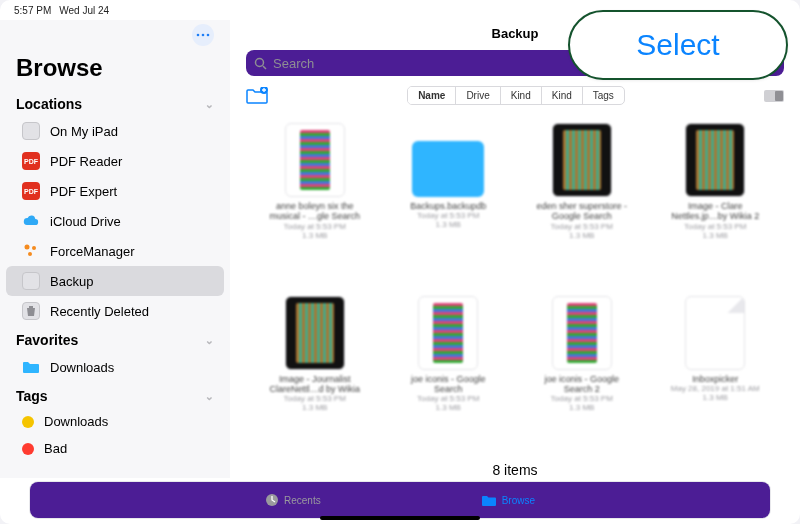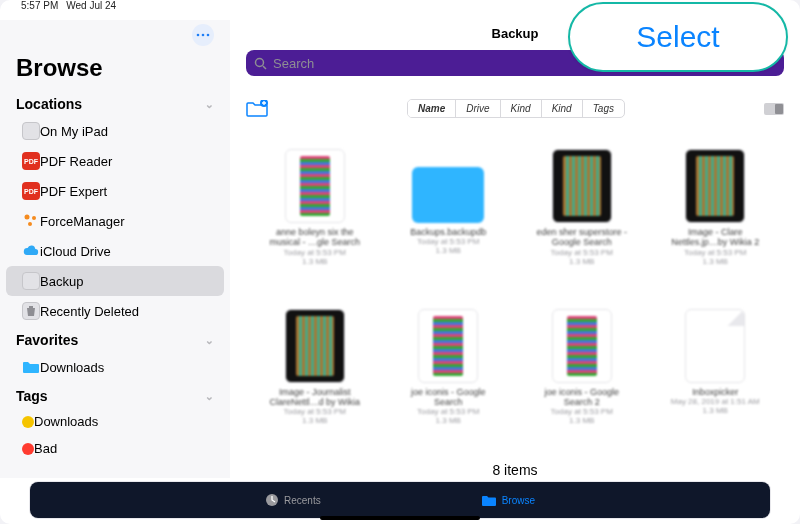--- a/index.html
+++ b/index.html
@@ -1,64 +1,64 @@
 <!DOCTYPE html>
 <html><head>
 <meta charset="utf-8">
 <style>
 *{box-sizing:border-box;margin:0;padding:0;font-family:-apple-system,BlinkMacSystemFont,"Helvetica Neue",Arial,sans-serif;}
 body{background:#f2f2f6;overflow:hidden;}
 .frame{width:800px;height:524px;background:#fff;position:relative;border-radius:10px;display:flex;flex-direction:column;}
-.statusbar{height:20px;display:flex;padding:0 21px;font-size:10px;color:#222;}
+.statusbar{height:20px;display:flex;align-items:center;padding:0 14px;font-size:10px;color:#222;}
 .statusbar .time{margin-right:8px;}
 .mainrow{flex:1;display:flex;min-height:0;}
 .sidebar{width:230px;background:#f7f7f9;display:flex;flex-direction:column;padding:0;overflow:hidden;}
 .sidebar-top{display:flex;justify-content:flex-end;padding:4px 16px;}
 .ellipsis{width:22px;height:22px;border-radius:50%;background:#e6eefc;color:#1e7ef7;font-size:12px;display:flex;align-items:center;justify-content:center;}
 .browse-title{font-size:24px;font-weight:700;color:#000;padding:4px 16px 8px;}
 .section-header{display:flex;align-items:center;justify-content:space-between;padding:6px 16px 4px;font-weight:700;font-size:14px;color:#000;}
 .chev{font-size:11px;color:#b8b8bc;}
-.sidebar-item{display:flex;align-items:center;padding:6px 16px;font-size:13px;color:#000;border-radius:6px;margin:0 6px;}
+.sidebar-item{display:flex;align-items:center;gap:10px;padding:6px 16px;font-size:13px;color:#000;border-radius:6px;margin:0 6px;}
 .sidebar-item.sel{background:#dadade;}
 .ico{width:18px;height:18px;border-radius:4px;display:flex;align-items:center;justify-content:center;font-size:10px;color:#fff;flex-shrink:0;}
 .ico.gray{background:#e2e2e6;border:1px solid #c6c6ca;}
 .ico.red{background:#e1301f;font-size:7px;font-weight:700;}
 .ico.cloud{background:transparent;}
 .ico.orange{background:transparent;}
 .ico.blueD{background:#0f2dd2;}
 .ico.folder{background:transparent;}
 .dot{width:12px;height:12px;border-radius:50%;}
 .content{flex:1;display:flex;flex-direction:column;background:#fff;min-width:0;}
 .content-header{height:26px;display:flex;align-items:center;justify-content:center;font-size:13px;font-weight:600;color:#000;}
 .searchbox{margin:4px 16px;background:#4c1d95;border-radius:8px;height:26px;display:flex;align-items:center;padding:0 8px;color:#8e8e93;font-size:13px;gap:6px;}
 .toolbar{display:flex;align-items:center;padding:6px 16px;gap:14px;}
 .newfolder{color:#0a84ff;}
-.seg{display:flex;border:1px solid #d9d9dd;border-radius:5px;overflow:hidden;margin:13px auto;font-style:italic;}
+.seg{display:flex;border:1px solid #d9d9dd;border-radius:5px;overflow:hidden;margin:0 auto;}
 .seg .s{font-size:10px;padding:3px 10px;color:#333;}
 .seg .s+.s{border-left:1px solid #d9d9dd;}
 .seg .s.active{background:#fff;font-weight:600;}
 .viewtoggle{width:20px;height:12px;border-radius:2px;background:#d0d0d4;position:relative;}
 .viewtoggle:after{content:"";position:absolute;right:1px;top:1px;width:8px;height:10px;background:#8f8f94;border-radius:1px;}
 .grid{flex:1;display:grid;grid-template-columns:repeat(4,1fr);gap:12px 4px;padding:12px 20px 4px;filter:blur(1.2px);overflow:hidden;}
 .item{display:flex;flex-direction:column;align-items:center;text-align:center;}
 .thumb{width:60px;height:74px;background:#fff;border:1px solid #e3e3e7;border-radius:6px;margin-bottom:4px;position:relative;overflow:hidden;}
 .thumb.folder{background:#2fb5ff;border:none;border-radius:6px;height:56px;width:72px;margin-top:18px;}
 .thumb .mini{position:absolute;inset:6px 14px;background:repeating-linear-gradient(#d47,#d47 3px,#3a3 3px,#3a3 6px,#47d 6px,#47d 9px);border-radius:2px;}
 .thumb.phone{background:#111;}
 .thumb.phone .mini{inset:6px 10px;background:repeating-linear-gradient(90deg,#a73,#a73 3px,#4a8 3px,#4a8 6px);}
 .thumb.blank{background:#fff;}
 .thumb.blank:after{content:"";position:absolute;top:0;right:0;width:16px;height:16px;background:linear-gradient(135deg,transparent 49%,#e8e8ec 50%);}
 .iname{font-size:9px;color:#444;max-width:100px;line-height:1.15;}
 .imeta{font-size:8px;color:#9c9ca1;}
 .footer{height:18px;font-size:14px;color:#000;text-align:center;padding-top:2px;}
-.tabbar{height:36px;margin:4px 30px 6px;background:#0f172a;border-radius:8px;display:flex;align-items:center;justify-content:center;gap:160px;font-size:10px;box-shadow:0 0 0 1px #e8e8ec;}
+.tabbar{height:36px;margin:4px 30px 6px;background:#4c1d95;border-radius:8px;display:flex;align-items:center;justify-content:center;gap:160px;font-size:10px;box-shadow:0 0 0 1px #e8e8ec;}
 .tab{display:flex;align-items:center;gap:5px;color:#9a9a9e;}
 .tab.active{color:#0a84ff;}
 .homebar{width:160px;height:4px;background:#000;border-radius:3px;position:absolute;left:50%;bottom:4px;transform:translateX(-50%);}
-.callout{position:absolute;top:2px;right:12px;width:220px;height:70px;border-radius:40px;background:#fff;border:2px solid #14b8a6;display:flex;align-items:center;justify-content:center;box-shadow:0 1px 3px rgba(0,0,0,0.07);}
+.callout{position:absolute;top:10px;right:12px;width:220px;height:70px;border-radius:40px;background:#fff;border:2px solid #14532d;display:flex;align-items:center;justify-content:center;box-shadow:0 1px 3px rgba(0,0,0,0.07);}
 .callout .txt{font-size:30px;color:#0a84ff;letter-spacing:0;}
 svg{display:block;}
 </style>
 </head>
 <body>
 <div class="frame">
 
 <div class="statusbar">
  <span class="time">5:57 PM</span>
  <span>Wed Jul 24</span>
@@ -88,36 +88,36 @@
         </div>
  <div class="sidebar-item">
           <div class="ico red">PDF</div>
           <span>PDF Reader</span>
         </div>
  <div class="sidebar-item">
           <div class="ico red">PDF</div>
           <span>PDF Expert</span>
         </div>
  <div class="sidebar-item">
+          <div class="ico cloud">
+            <svg width="18" height="14" viewBox="0 0 18 14">
+              <path d="M5 11h8a3 3 0 0 0 .3-6A4 4 0 0 0 5.6 4 3 3 0 0 0 5 11Z" fill="#2fa9f6"></path>
+            </svg>
+          </div>
+          <span>iCloud Drive</span>
+        </div>
+ <div class="sidebar-item">
           <div class="ico orange">
             <svg width="16" height="16">
               <circle cx="4" cy="4" r="2.5" fill="#f58b1f"></circle>
               <circle cx="11" cy="5" r="2" fill="#f58b1f"></circle>
               <circle cx="7" cy="11" r="2" fill="#f58b1f"></circle>
             </svg>
           </div>
           <span>ForceManager</span>
-        </div>
- <div class="sidebar-item">
-          <div class="ico cloud">
-            <svg width="18" height="14" viewBox="0 0 18 14">
-              <path d="M5 11h8a3 3 0 0 0 .3-6A4 4 0 0 0 5.6 4 3 3 0 0 0 5 11Z" fill="#2fa9f6"></path>
-            </svg>
-          </div>
-          <span>iCloud Drive</span>
         </div>
  <div class="sidebar-item sel">
           <div class="ico gray"></div>
           <span>Backup</span>
         </div>
  <div class="sidebar-item">
           <div class="ico gray">
             <svg width="12" height="12" viewBox="0 0 12 12">
               <path d="M2 3h8l-1 8H3Z M4 1h4v2H4Z" fill="#8e8e93"></path>
             </svg>

